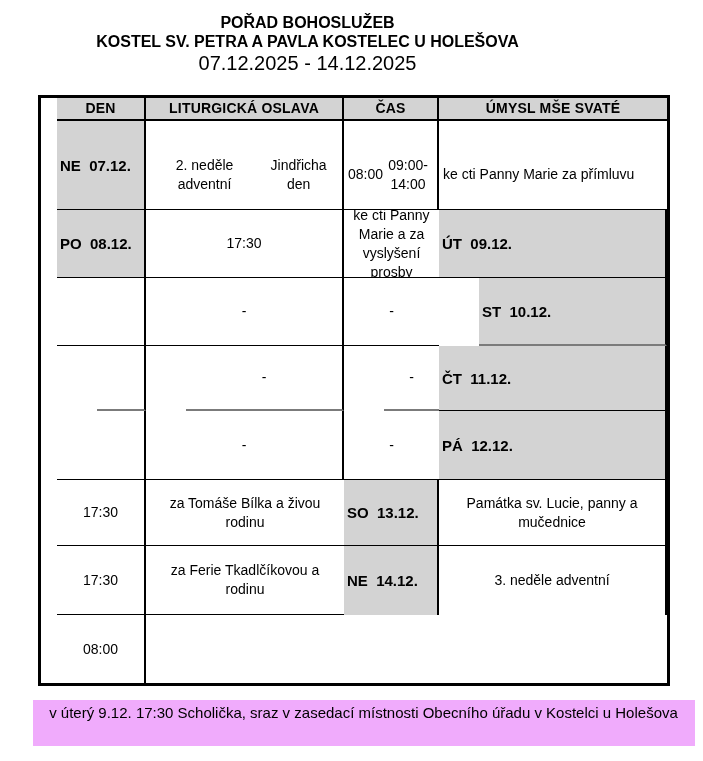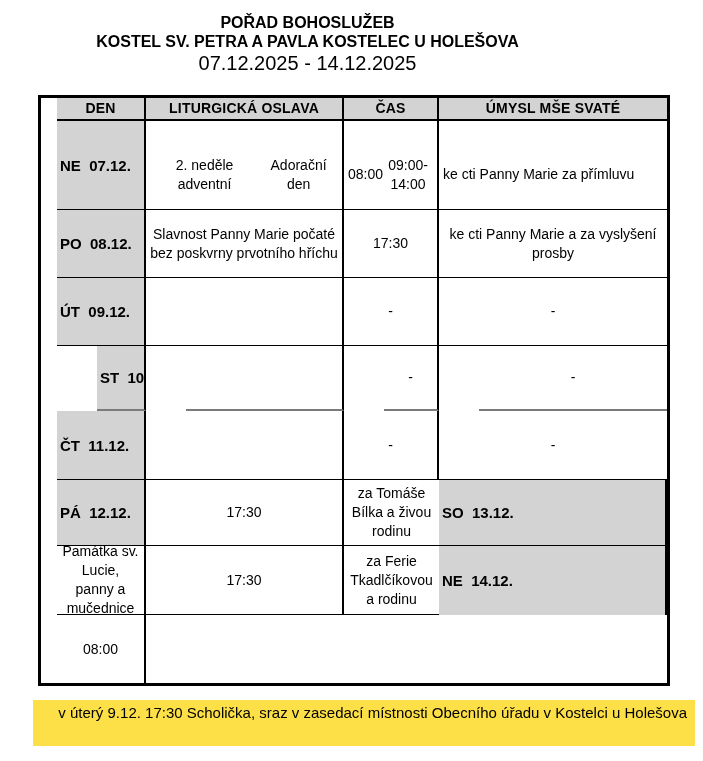--- a/index.html
+++ b/index.html
@@ -37,22 +37,22 @@
     justify-content:flex-start; text-align:left; white-space:pre; padding-left:3px;
   }
   .cell.graybot { border-bottom:2px solid #7b7b7b;margin-left:40px; }
   .cell.two {
     flex-direction:row; justify-content:space-between;
     padding-top:24px; padding-bottom:5px;
   }
 
   .footer-note {
     position:absolute; left:33px; top:700px; width:662px; height:46px;
-    background:#fde047; font-size:15px; line-height:21px;
-    padding:2px 8px 0 7px; text-align:right;
+    background:#f0abfc; font-size:15px; line-height:21px;
+    padding:2px 8px 0 7px; text-align:center;
   }
 </style>
 </head>
 <body>
 
 <div class="doc-header">
   <div class="t1">POŘAD BOHOSLUŽEB</div>
   <div class="t1">KOSTEL SV. PETRA A PAVLA KOSTELEC U HOLEŠOVA</div>
   <div class="t3">07.12.2025 - 14.12.2025</div>
 </div>
@@ -60,32 +60,31 @@
 <div class="schedule-table">
 
   <div class="cell hd">DEN</div>
   <div class="cell hd">LITURGICKÁ OSLAVA</div>
   <div class="cell hd">ČAS</div>
   <div class="cell hd lastcol">ÚMYSL MŠE SVATÉ</div>
 
   <div class="cell day">NE  07.12.</div>
   <div class="cell two">
     <div>2. neděle adventní</div>
-    <div>Adorační den</div>
+    <div>Jindřicha den</div>
   </div>
   <div class="cell two">
     <div>08:00</div>
     <div>09:00-14:00</div>
   </div>
   <div class="cell two lastcol">
     <div>ke cti Panny Marie za přímluvu</div>
   </div>
 
   <div class="cell day">PO  08.12.</div>
-  <div class="cell">Slavnost Panny Marie počaté bez poskvrny prvotního hříchu</div>
   <div class="cell">17:30</div>
   <div class="cell lastcol">ke cti Panny Marie a za vyslyšení prosby</div>
 
   <div class="cell day">ÚT  09.12.</div>
   <div class="cell"></div>
   <div class="cell">-</div>
   <div class="cell lastcol">-</div>
 
   <div class="cell day graybot">ST  10.12.</div>
   <div class="cell graybot"></div>
@@ -100,19 +99,20 @@
   <div class="cell day">PÁ  12.12.</div>
   <div class="cell">17:30</div>
   <div class="cell lastcol">za Tomáše Bílka a živou rodinu</div>
 
   <div class="cell day">SO  13.12.</div>
   <div class="cell">Památka sv. Lucie, panny a mučednice</div>
   <div class="cell">17:30</div>
   <div class="cell lastcol">za Ferie Tkadlčíkovou a rodinu</div>
 
   <div class="cell day lastrow">NE  14.12.</div>
+  <div class="cell lastrow">3. neděle adventní</div>
   <div class="cell lastrow">08:00</div>
 
 </div>
 
 <div class="footer-note">
   <span>v úterý 9.12. 17:30 Scholička, sraz v zasedací místnosti Obecního úřadu v Kostelci u Holešova</span>
 </div>
 
 </body></html>

